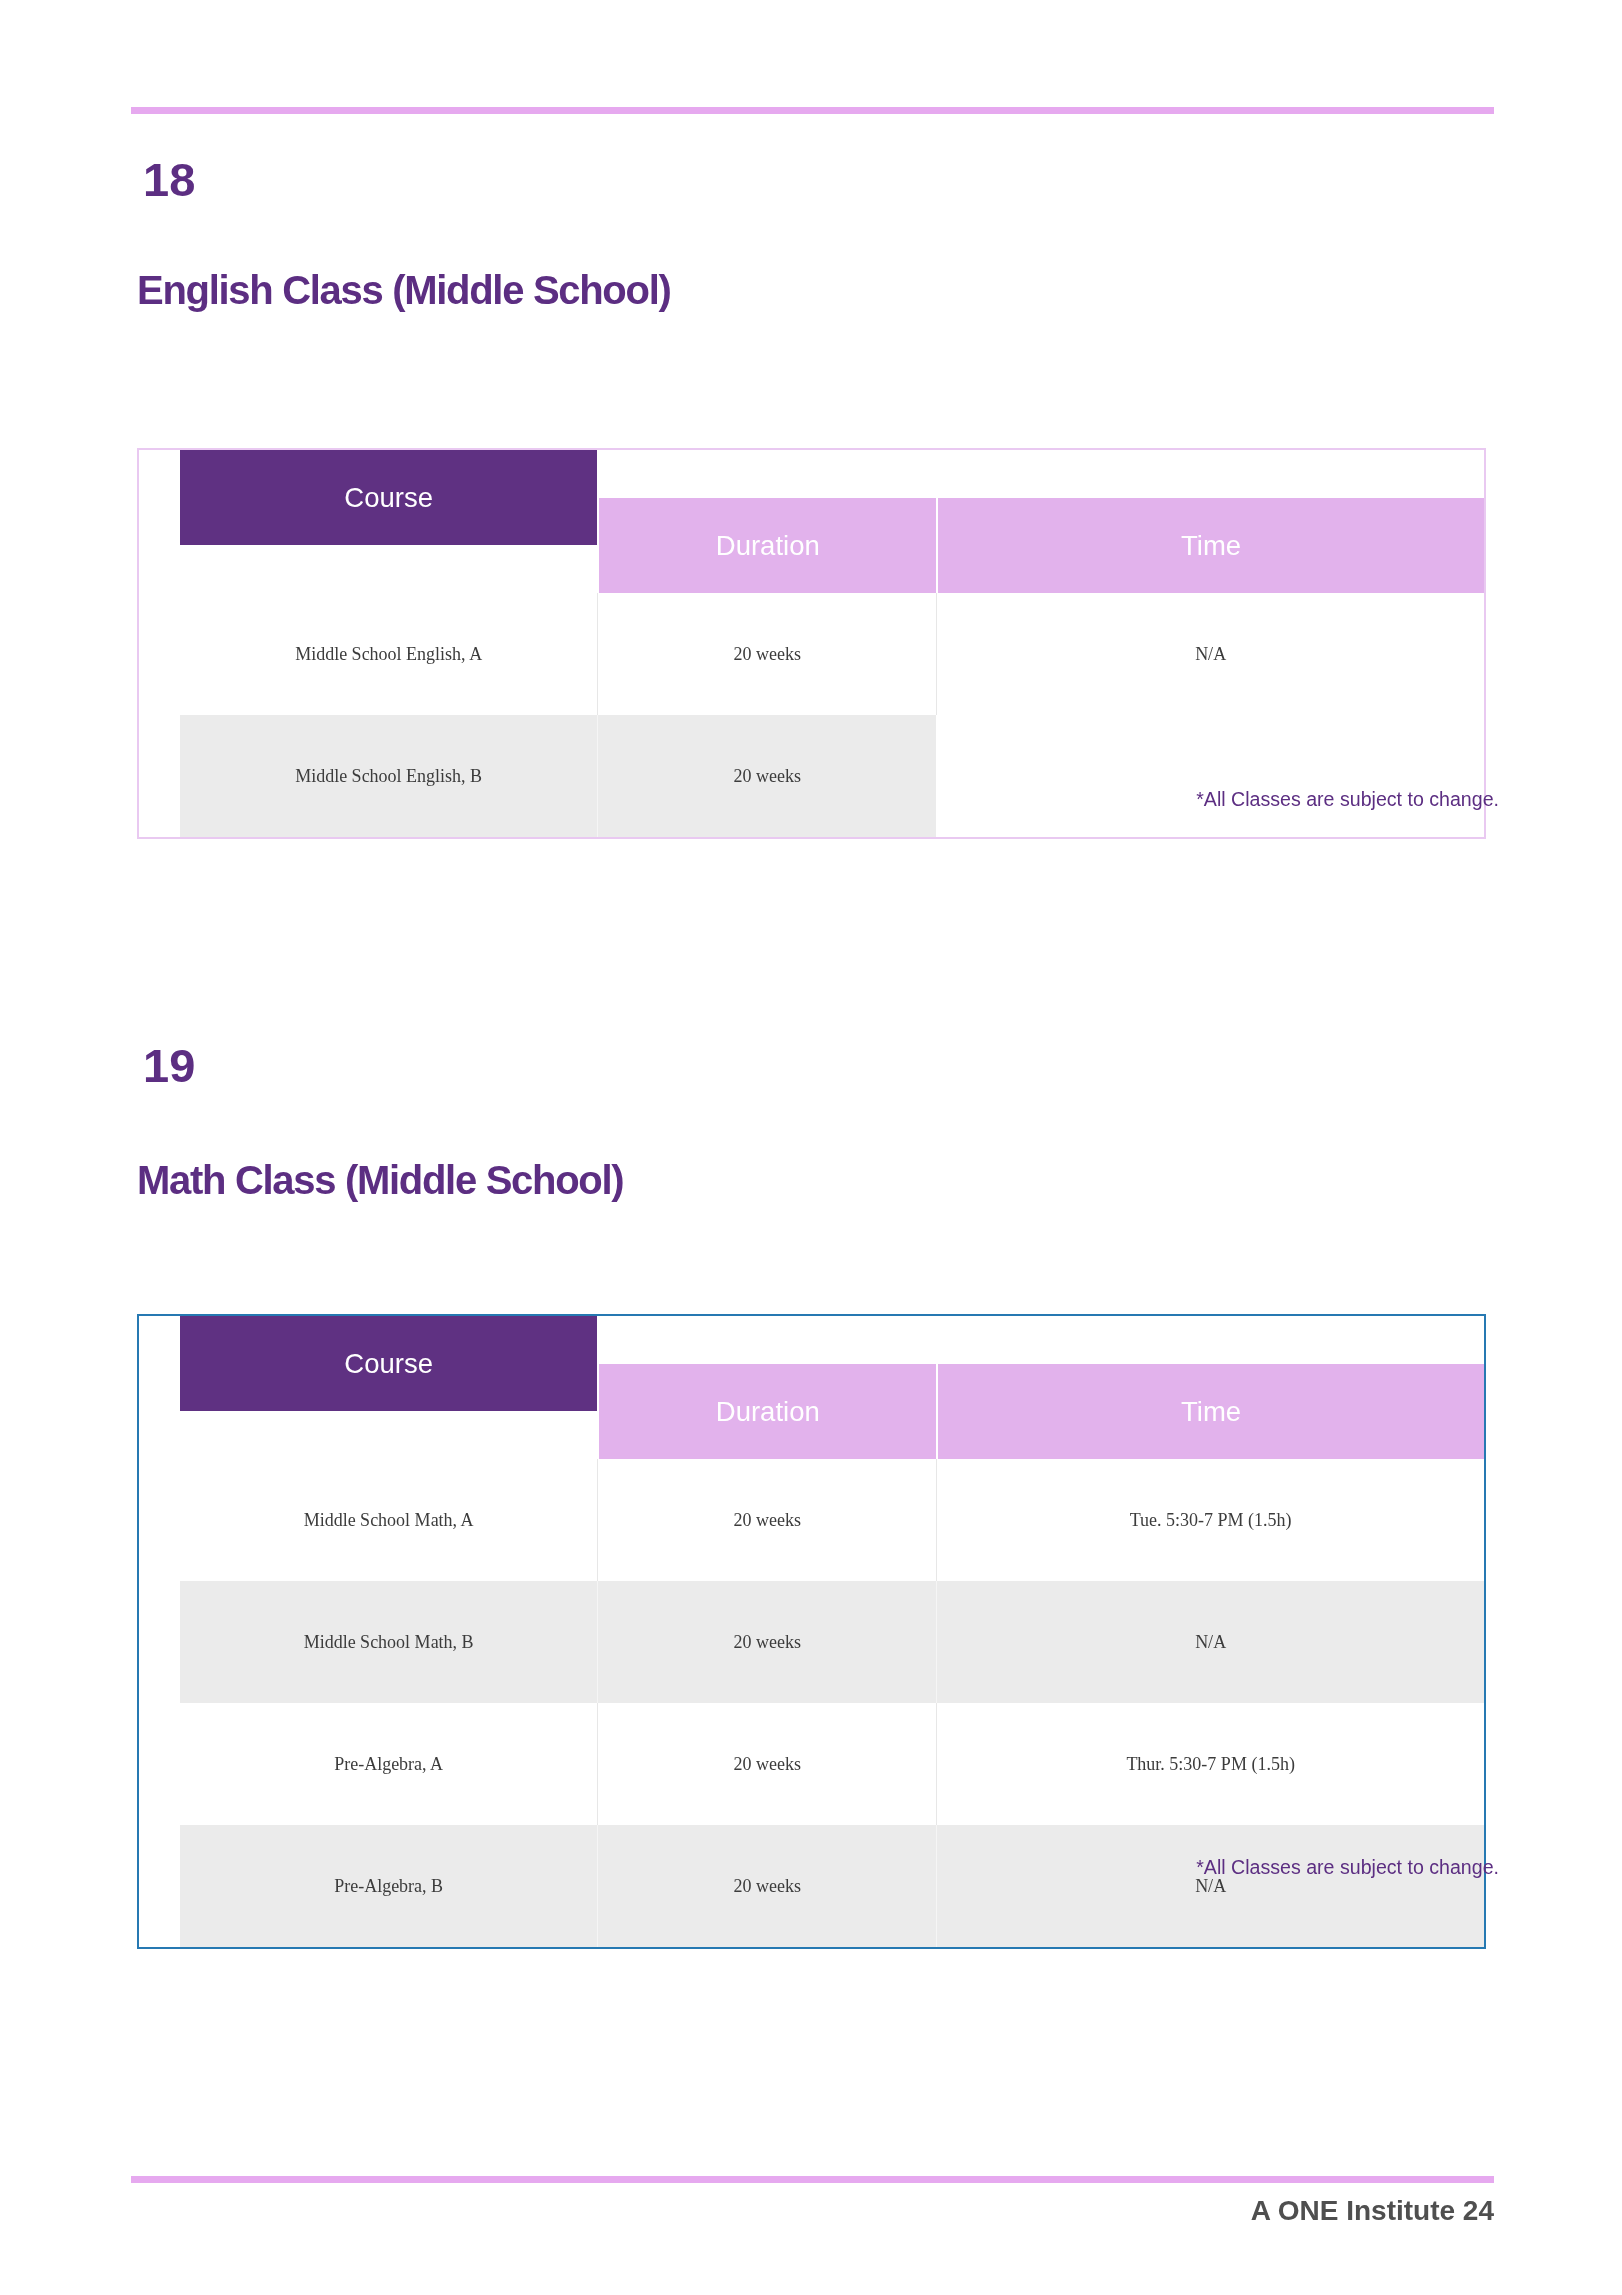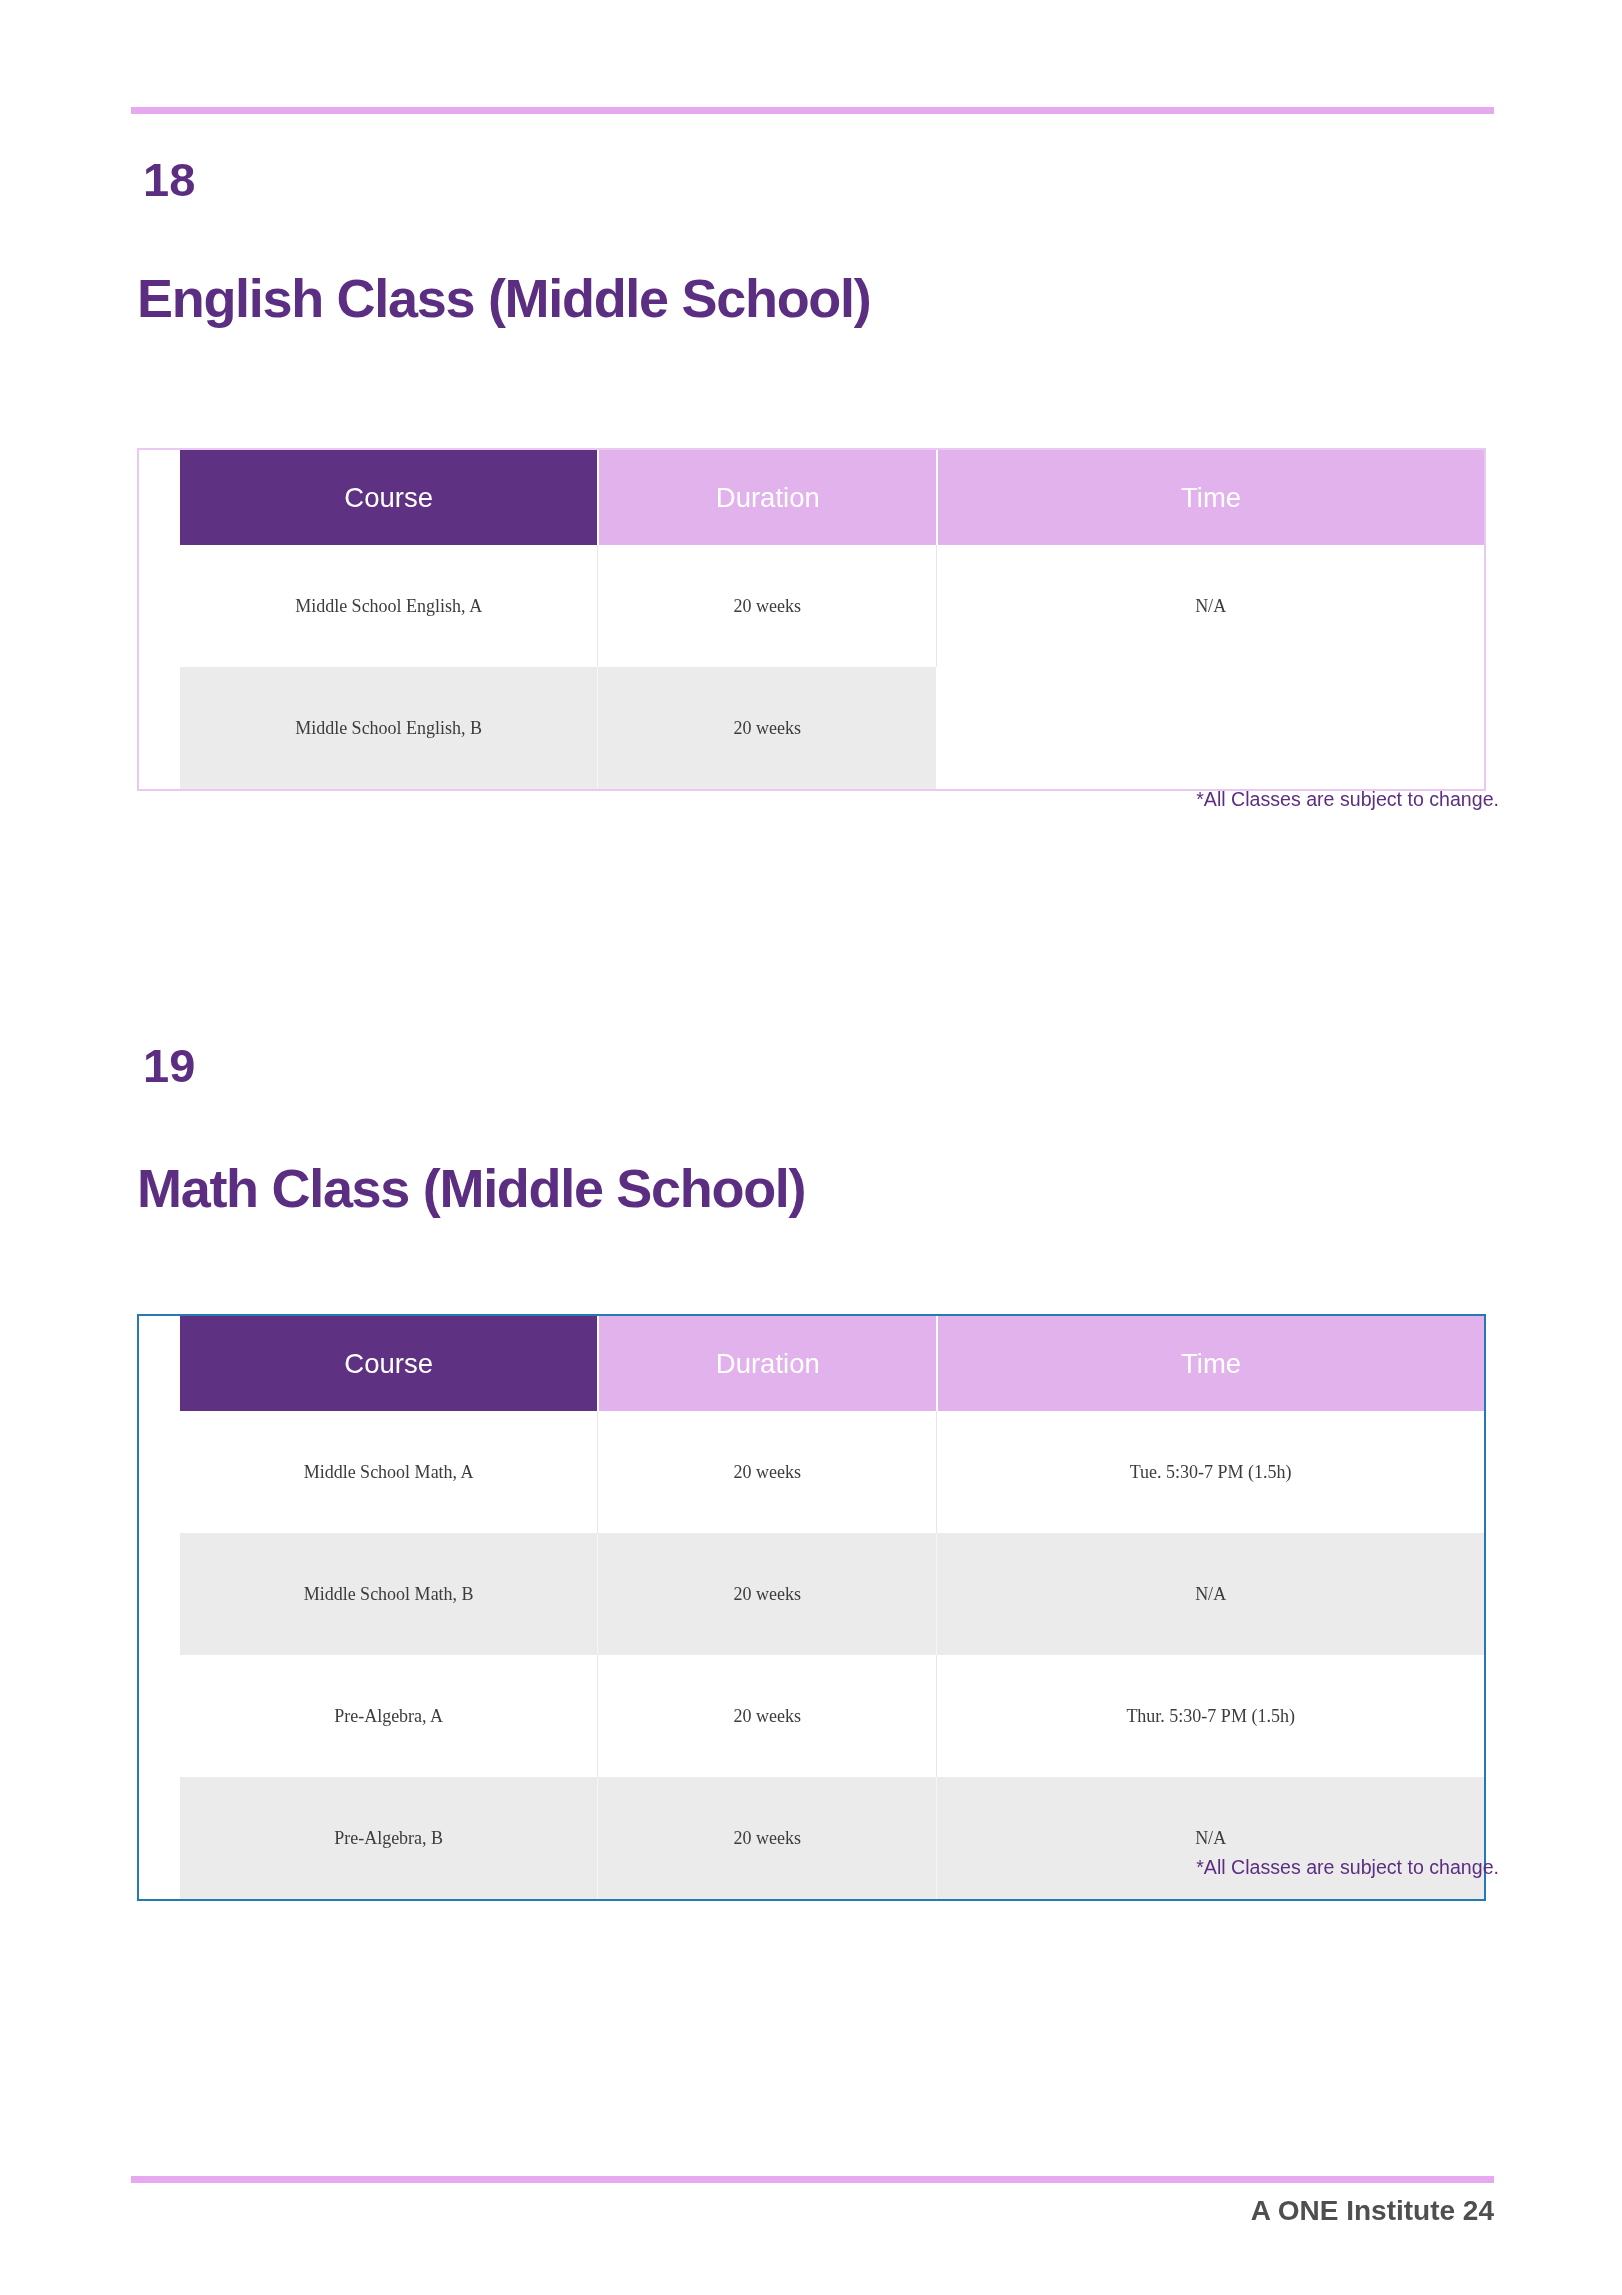--- a/index.html
+++ b/index.html
@@ -41,21 +41,21 @@
     color: var(--title-purple);
     line-height: 1;
   }
   .s1-number { top: 156px; }
   .s2-number { top: 1042px; }
 
   .section-title {
     position: absolute;
     left: 137px;
     margin: 0;
-    font-size: 54px;
+    font-size: 40px;
     font-weight: bold;
     letter-spacing: -1.3px;
     color: var(--title-purple);
     line-height: 1.15;
   }
   .s1-title { top: 267px; }
   .s2-title { top: 1157px; }
 
   .course-table {
     position: absolute;
@@ -73,21 +73,21 @@
   .th {
     height: 95px;
     display: flex;
     align-items: center;
     justify-content: center;
     color: #ffffff;
     font-size: 27.5px;
   }
   .th-course { background: var(--header-dark); }
   .th-plum { background: var(--header-plum); }
-  .thead .th + .th { border-left: 2.6px solid #ffffff; }
+  .thead .th + .th { border-left: 2.6px solid #ffffff; margin-top: 48px; }
 
   .td {
     height: 122px;
     display: flex;
     align-items: center;
     justify-content: center;
     font-size: 18px;
     color: var(--body-text);
     font-family: Liberation Serif, serif;
   }

